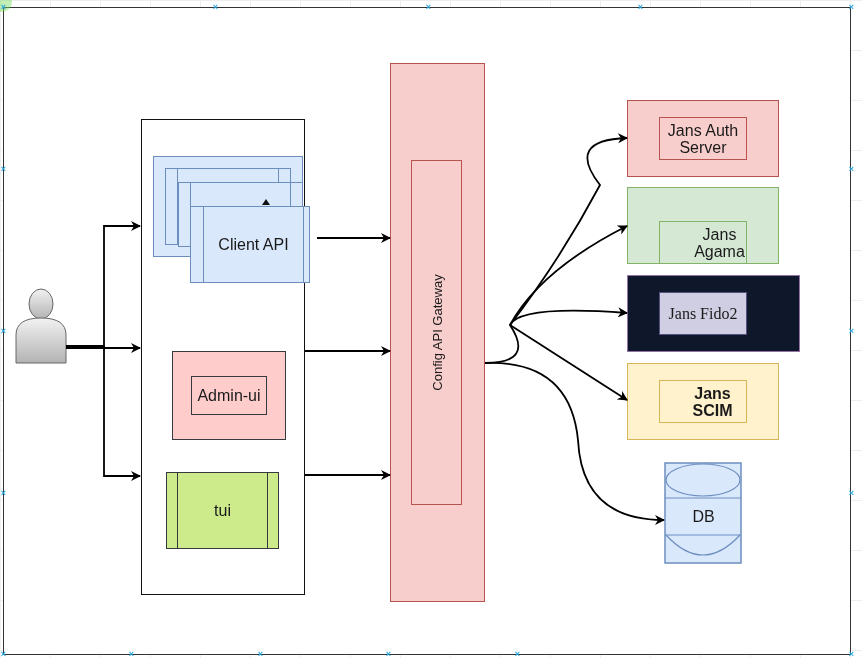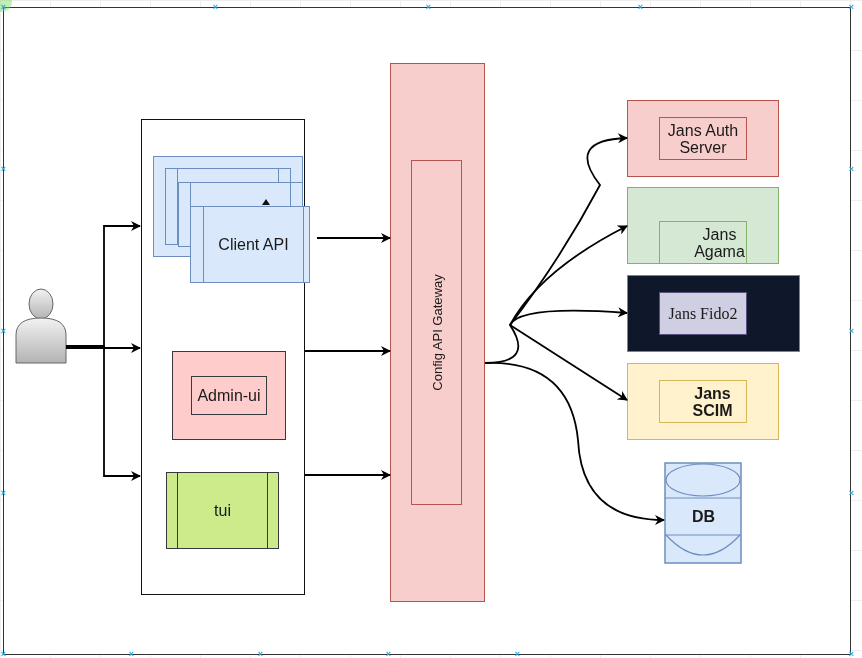--- a/index.html
+++ b/index.html
@@ -97,21 +97,21 @@
   <div class="abs lbl" style="left:31px;top:16px;width:88px;height:43px;border:1px solid #d6b656;font-weight:bold;padding-left:19px;">Jans SCIM</div>
 </div>
 
 <svg class="abs" style="left:664px;top:462px" width="79" height="103">
   <rect x="1" y="1" width="76" height="100" fill="#dae8fc" stroke="#6c8ebf" stroke-width="1.5"></rect>
   <ellipse cx="39" cy="18" rx="37" ry="16" fill="#dae8fc" stroke="#6c8ebf" stroke-width="1.2"></ellipse>
   <line x1="1" y1="36" x2="77" y2="36" stroke="#6c8ebf" stroke-width="1.2"></line>
   <line x1="1" y1="73" x2="77" y2="73" stroke="#6c8ebf" stroke-width="1.2"></line>
   <path d="M2,73 Q39,113 76,73" fill="none" stroke="#6c8ebf" stroke-width="1.2"></path>
 </svg>
-<div class="abs lbl" style="left:664px;top:498px;width:79px;height:37px;font-weight:bold;">DB</div>
+<div class="abs lbl" style="left:664px;top:498px;width:79px;height:37px;font-weight:normal;">DB</div>
 
 <svg class="links" width="862" height="658">
   <defs>
     <marker id="ah" markerWidth="10" markerHeight="10" refX="9" refY="5" orient="auto" markerUnits="userSpaceOnUse">
       <path d="M0,0 L10,5 L0,10 L3,5 Z" fill="#000"></path>
     </marker>
   </defs>
   <g fill="none" stroke="#000" stroke-width="1.8">
     <path d="M66,346 L104,346 L104,226 L140,226" marker-end="url(#ah)"></path>
     <path d="M66,348 L140,348" marker-end="url(#ah)"></path>

